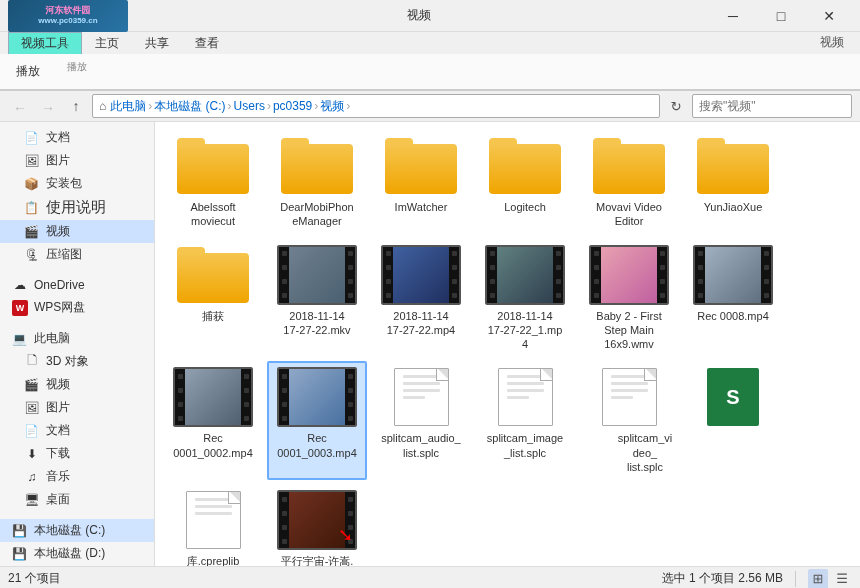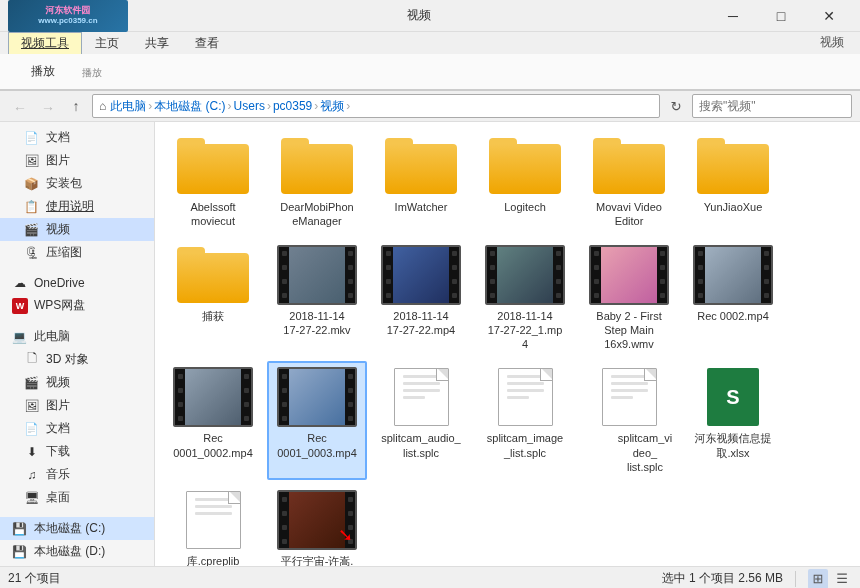--- a/index.html
+++ b/index.html
@@ -66,31 +66,30 @@
     .ribbon-tab {
       padding: 2px 12px;
       font-size: 12px;
       cursor: pointer;
       border: 1px solid transparent;
       border-bottom: none;
       color: #333;
       background: transparent;
     }
     .ribbon-tab.video-tools {
-      background: #fef9c3;
+      background: #5eead4;
       border-color: #9ab;
-      text-decoration: underline;
     }
     .ribbon-content {
       background: #fafafa;
       border-bottom: 1px solid #ccc;
-      padding: 4px 20px;
+      padding: 4px 5px;
       min-height: 36px;
       display: flex;
-      align-items: center;
+      align-items: flex-start;
       gap: 16px;
     }
     .ribbon-group {
       display: flex;
       align-items: center;
       gap: 4px;
     }
     .ribbon-btn {
       padding: 4px 10px;
       font-size: 12px;
@@ -536,21 +535,21 @@
       <div class="sidebar-item indent">
         <span class="sidebar-icon">🖼</span>
         <span style="font-size: 12px; white-space: nowrap; overflow: hidden; text-overflow: ellipsis;">图片</span>
       </div>
       <div class="sidebar-item indent">
         <span class="sidebar-icon">📦</span>
         <span style="font-size: 12px; white-space: nowrap; overflow: hidden; text-overflow: ellipsis;">安装包</span>
       </div>
       <div class="sidebar-item indent">
         <span class="sidebar-icon">📋</span>
-        <span style="font-size: 12px; white-space: nowrap; overflow: hidden; text-overflow: ellipsis; text-decoration: underline;">使用说明</span>
+        <span style="font-size: 15px; white-space: nowrap; overflow: hidden; text-overflow: ellipsis;">使用说明</span>
       </div>
       <div class="sidebar-item indent active">
         <span class="sidebar-icon">🎬</span>
         <span style="font-size: 12px; white-space: nowrap; overflow: hidden; text-overflow: ellipsis;">视频</span>
       </div>
       <div class="sidebar-item indent">
         <span class="sidebar-icon">🗜</span>
         <span style="font-size: 12px; white-space: nowrap; overflow: hidden; text-overflow: ellipsis;">压缩图</span>
       </div>
       <div class="sidebar-separator"></div>
@@ -778,21 +777,21 @@
         <div class="video-content screen-thumb"></div>
         <div class="film-strip-right">
           <div class="film-hole"></div>
           <div class="film-hole"></div>
           <div class="film-hole"></div>
           <div class="film-hole"></div>
         </div>
 
       </div>
           </div>
-          <div class="file-label" style="white-space: pre-line;">Rec 0002.mp4</div>
+          <div class="file-label" style="white-space: pre-line;">Rec 0008.mp4</div>
         </div>
         <div class="file-item">
           <div class="file-thumb">
       <div class="video-thumb">
         <div class="film-strip-left">
           <div class="film-hole"></div>
           <div class="film-hole"></div>
           <div class="film-hole"></div>
           <div class="film-hole"></div>
         </div>
@@ -869,22 +868,20 @@
           </div>
           <div class="file-label" style="white-space: pre-line; margin-left: 32px;">splitcam_video_
 list.splc</div>
         </div>
         <div class="file-item">
           <div class="file-thumb">
       <div style="width:52px;height:58px;background:#1e7c40;border-radius:2px;display:flex;align-items:center;justify-content:center;color:white;font-weight:bold;font-size:11px;">
         <span style="font-size:20px;">S</span>
       </div>
           </div>
-          <div class="file-label" style="white-space: pre-line;">河东视频信息提
-取.xlsx</div>
         </div>
         <div class="file-item">
           <div class="file-thumb">
       <div class="doc-thumb" style="width:55px;height:58px;">
         <div class="doc-corner"></div>
         <div class="doc-line"></div>
         <div class="doc-line"></div>
         <div class="doc-line"></div>
       </div>
           </div>

